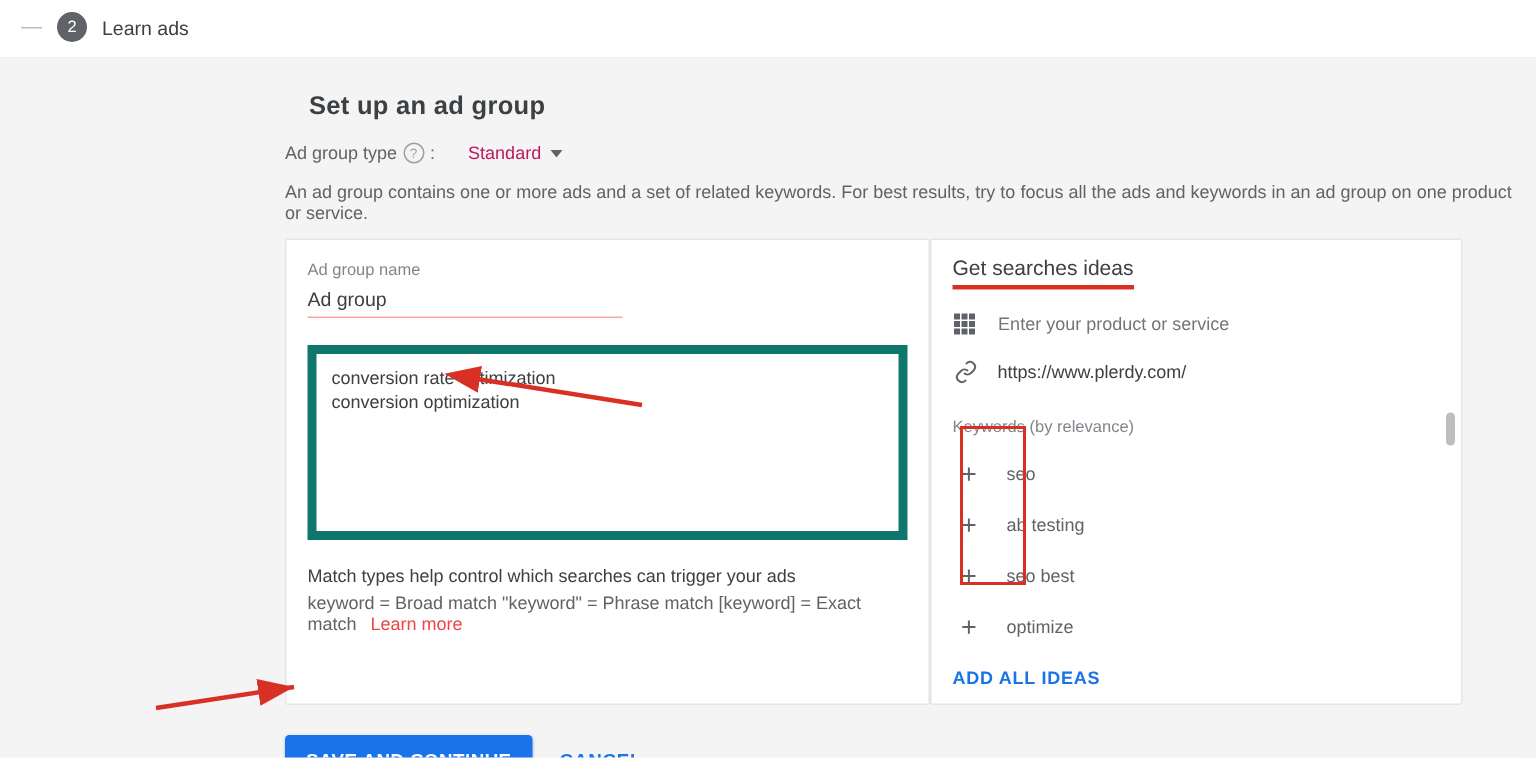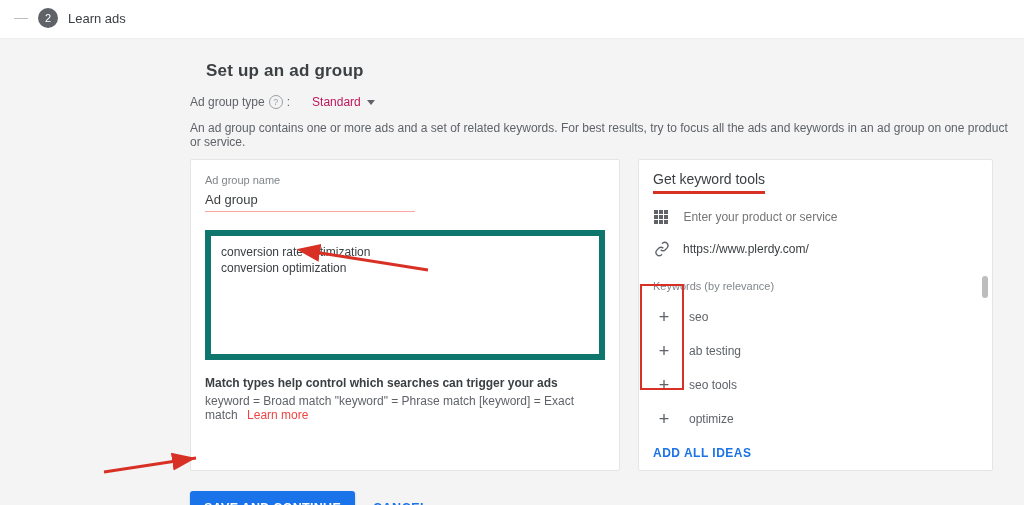--- a/index.html
+++ b/index.html
@@ -18,33 +18,33 @@
 
   h2.heading { font-size:17px; font-weight:700; margin:4px 0 14px 16px; color:#3c4043; letter-spacing:.2px; }
 
   .type-row { font-size:12px; color:#5f6368; display:flex; align-items:center; margin-bottom:12px; }
   .help-icon { width:14px; height:14px; border:1px solid #9aa0a6; border-radius:50%; display:inline-flex; align-items:center; justify-content:center; font-size:9px; color:#9aa0a6; margin:0 4px 0 4px; }
   .type-value { margin-left:22px; color:#be185d; display:inline-flex; align-items:center; cursor:pointer; }
   .caret { margin-left:6px; width:0; height:0; border-left:4px solid transparent; border-right:4px solid transparent; border-top:5px solid #5f6368; }
 
   .desc { font-size:12px; color:#5f6368; margin-bottom:10px; }
 
-  .columns { display:flex; gap:18px; }
+  .columns { display:flex; }
   .card { background:#fff; border:1px solid #e5e5e5; border-radius:2px; }
 
   .left-card { width:430px; padding:14px 14px 12px 14px; }
   .right-card { width:355px; padding:10px 0 10px 0; display:flex; flex-direction:column; }
 
   .field-label { font-size:11px; color:#80868b; margin-bottom:4px; }
   .name-input { width:210px; border:none; border-bottom:1px solid #fca5a5; font-size:13px; padding:2px 0 4px 0; outline:none; color:#3c4043; background:transparent; }
 
   .kw-box { margin-top:18px; width:100%; height:130px; border:6px solid #0f766e; padding:8px 10px; font-size:12px; color:#3c4043; resize:none; outline:none; font-family:inherit; line-height:1.35; }
 
   .match-info { margin-top:12px; }
-  .match-title { font-size:12px; font-weight:700; color:#3c4043; margin-bottom:4px; }
+  .match-title { font-size:12px; font-weight:400; color:#3c4043; margin-bottom:4px; }
   .match-line { font-size:12px; color:#5f6368; }
   .learn { color:#ef4444; cursor:pointer; margin-left:6px; }
 
   
   .r-pad { padding:0 14px; }
   .ideas-title { font-size:14px; color:#3c4043; padding-bottom:4px; display:inline-block; border-bottom:3px solid #d93025; }
   .field-row { display:flex; align-items:center; margin-top:14px; }
   .link-ic, .grid-ic { width:18px; height:18px; margin-right:12px; display:flex; align-items:center; justify-content:center; }
   .url-val { font-size:12px; color:#3c4043; }
   .prod-input { border:none; font-size:12px; color:#80868b; outline:none; width:100%; background:transparent; }
@@ -113,21 +113,21 @@
             <div class="match-title">Match types help control which searches can trigger your ads</div>
             <div class="match-line">
               <span>keyword = Broad match   "keyword" = Phrase match   [keyword] = Exact match</span>
               <span class="learn">Learn more</span>
             </div>
           </div>
         </div>
 
         <div class="card right-card">
           <div class="r-pad">
-            <span class="ideas-title">Get keyword tools</span>
+            <span class="ideas-title">Get searches ideas</span>
 
             <div class="field-row">
               <span class="grid-ic">
                 <svg width="14" height="14" viewBox="0 0 14 14" fill="#5f6368">
                     <rect x="0" y="0" width="4" height="4"></rect>
                     <rect x="5" y="0" width="4" height="4"></rect>
                     <rect x="10" y="0" width="4" height="4"></rect>
                     <rect x="0" y="5" width="4" height="4"></rect>
                     <rect x="5" y="5" width="4" height="4"></rect>
                     <rect x="10" y="5" width="4" height="4"></rect>
@@ -159,21 +159,21 @@
             <div class="kw-row">
               <span class="plus-btn">+</span>
               <span class="kw-text">seo</span>
             </div>
             <div class="kw-row">
               <span class="plus-btn">+</span>
               <span class="kw-text">ab testing</span>
             </div>
             <div class="kw-row">
               <span class="plus-btn">+</span>
-              <span class="kw-text">seo tools</span>
+              <span class="kw-text">seo best</span>
             </div>
             <div class="kw-row">
               <span class="plus-btn">+</span>
               <span class="kw-text">optimize</span>
             </div>
           </div>
 
           <div class="add-all">ADD ALL IDEAS</div>
         </div>
 

